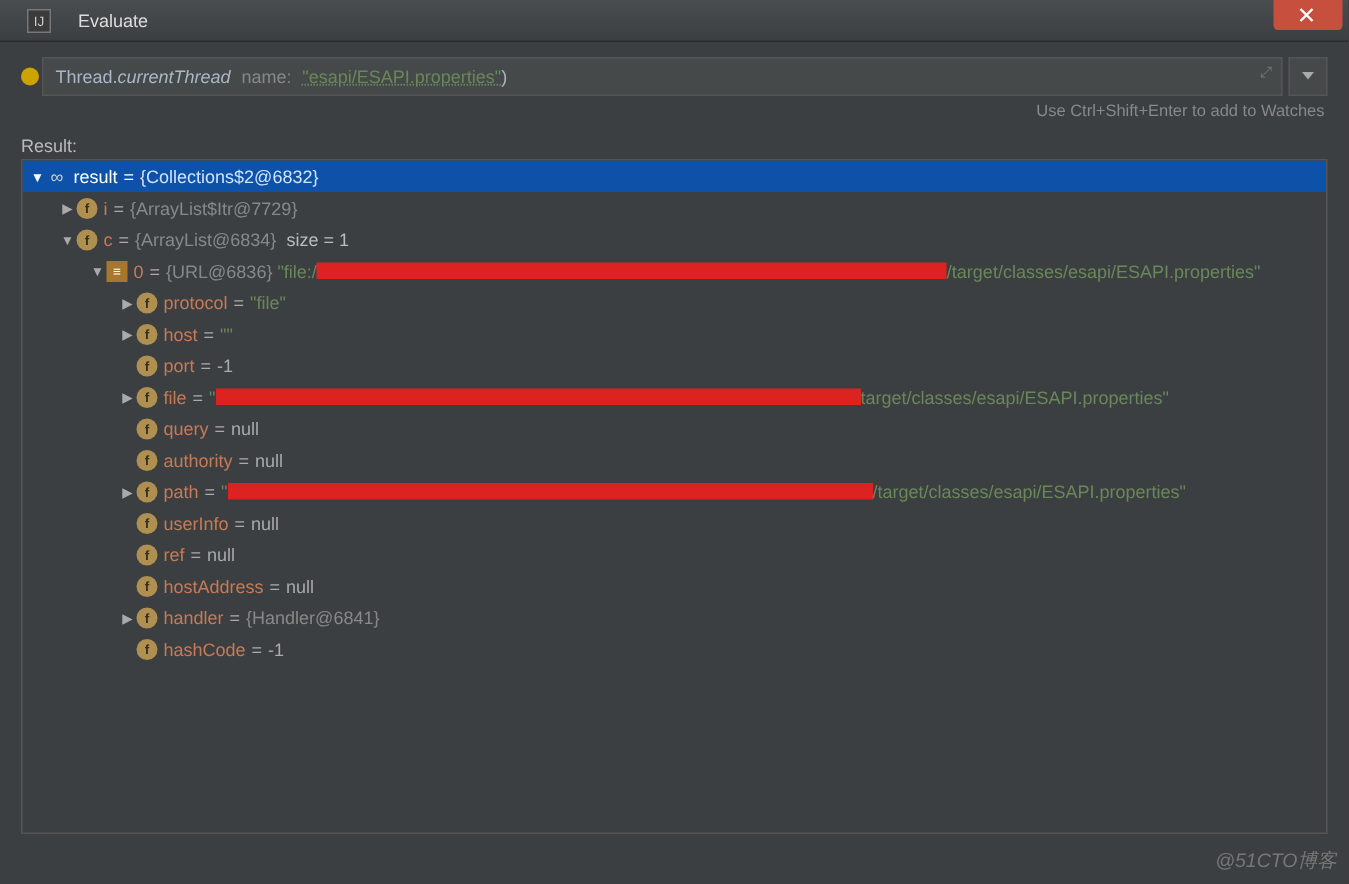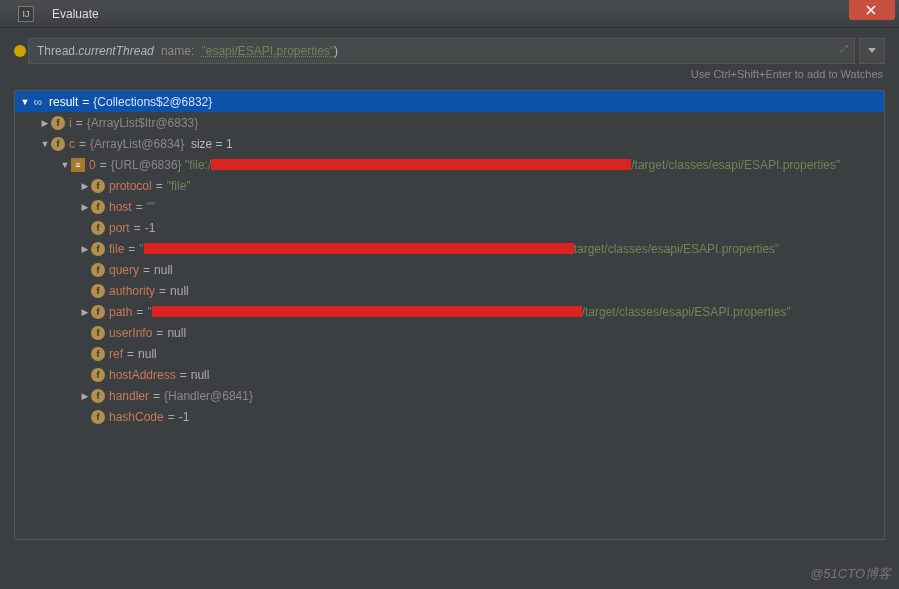--- a/index.html
+++ b/index.html
@@ -75,37 +75,38 @@
       </div>
       <div class="histbtn">
         <svg width="8" height="6">
             <path d="M0 0 L4 5 L8 0" fill="#aaa"></path>
           </svg>
       </div>
     </div>
   </div>
   <div class="hint">Use Ctrl+Shift+Enter to add to Watches</div>
 
+  <div class="resultlabel">Result:</div>
   <div class="tree">
 
     <div class="row sel">
       <span class="arrow">▼</span>
       <span class="infico">∞</span>
       <span class="vname">result</span>
       <span class="eq">=</span>
       <span class="objtxt">{Collections$2@6832}</span>
     </div>
 
     <div class="row">
       <span class="indent" style="width:20px"></span>
       <span class="arrow">▶</span>
       <span class="ficon">f</span>
       <span class="vname">i</span>
       <span class="eq">=</span>
-      <span class="objtxt">{ArrayList$Itr@6833}</span>
+      <span class="objtxt">{ArrayList$Itr@7729}</span>
     </div>
 
     <div class="row">
       <span class="indent" style="width:20px"></span>
       <span class="arrow">▼</span>
       <span class="ficon">f</span>
       <span class="vname">c</span>
       <span class="eq">=</span>
       <span class="objtxt">{ArrayList@6834}</span>
       <span class="sizetxt">&nbsp;&nbsp;<span>size = 1</span></span>

